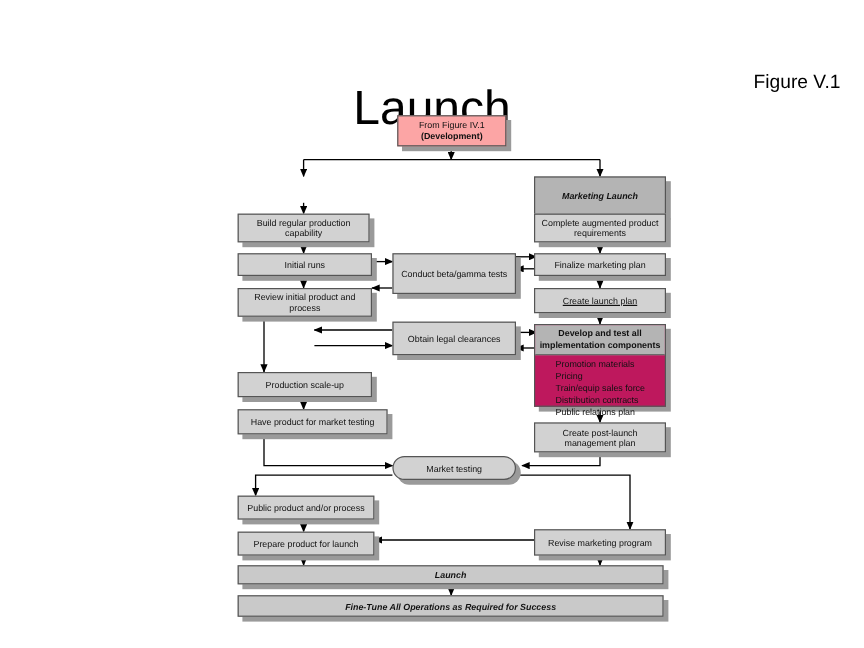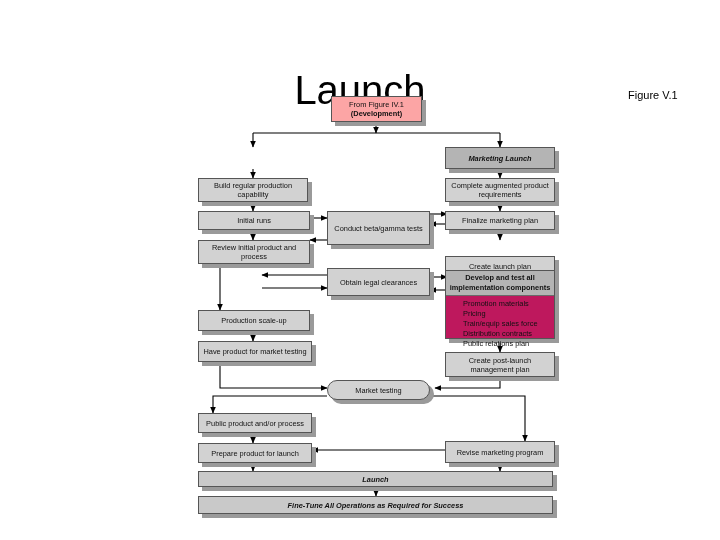--- a/index.html
+++ b/index.html
@@ -26,24 +26,23 @@
     font-size: 40px;
     font-weight: normal;
     letter-spacing: 0px;
     line-height: 46px;
     color: #000;
   }
   #figure-label {
     position: absolute;
     left: 628px;
     top: 60px;
-    font-size: 11px;
+    font-size: 16px;
     color: #000;
     white-space: nowrap;
-    margin-top: 29px;
   }
 
   
   #diagram {
     position: absolute;
     left: 0;
     top: 0;
     width: 720px;
     height: 540px;
   }
@@ -195,21 +194,21 @@
   </div>
 
   <div class="node" style="left:198px; top:240px; width:112px; height:24px;">
     <span>Review initial product and process</span>
   </div>
 
   <div class="node" style="left:198px; top:310px; width:112px; height:21px;">
     <span>Production scale-up</span>
   </div>
 
-  <div class="node" style="left:198px; top:341px; width:114px; height:21px;text-align:center;">
+  <div class="node" style="left:198px; top:341px; width:125px; height:21px;text-align:center;">
     <span>Have product for market testing</span>
   </div>
 
   <div class="node" style="left:198px; top:413px; width:114px; height:20px;">
     <span>Public product and/or process</span>
   </div>
 
   <div class="node" style="left:198px; top:443px; width:114px; height:20px;">
     <span>Prepare product for launch</span>
   </div>
@@ -219,33 +218,33 @@
   </div>
 
   <div class="node" style="left:327px; top:268px; width:103px; height:28px;">
     <span>Obtain legal clearances</span>
   </div>
 
   <div class="node" style="left:327px; top:380px; width:103px; height:20px;border-radius:10px;">
     <span>Market testing</span>
   </div>
 
-  <div class="node header" style="left:445px; top:147px; width:110px; height:22px;">
+  <div class="node header" style="left:445px; top:147px; width:110px; height:32px;">
     <span>Marketing Launch</span>
   </div>
 
   <div class="node" style="left:445px; top:178px; width:110px; height:24px;">
     <span>Complete augmented product requirements</span>
   </div>
 
   <div class="node" style="left:445px; top:211px; width:110px; height:19px;">
     <span>Finalize marketing plan</span>
   </div>
 
-  <div class="node" style="left:445px; top:256px; width:110px; height:21px;">
+  <div class="node" style="left:445px; top:240px; width:110px; height:21px;text-decoration:underline;">
     <span>Create launch plan</span>
   </div>
 
   <div class="node composite" style="left:445px; top:270px; width:110px; height:69px;">
     <div class="composite-title">Develop and test all implementation components</div>
     <div class="composite-list">
       <div>Promotion materials</div>
       <div>Pricing</div>
       <div>Train/equip sales force</div>
       <div>Distribution contracts</div>

